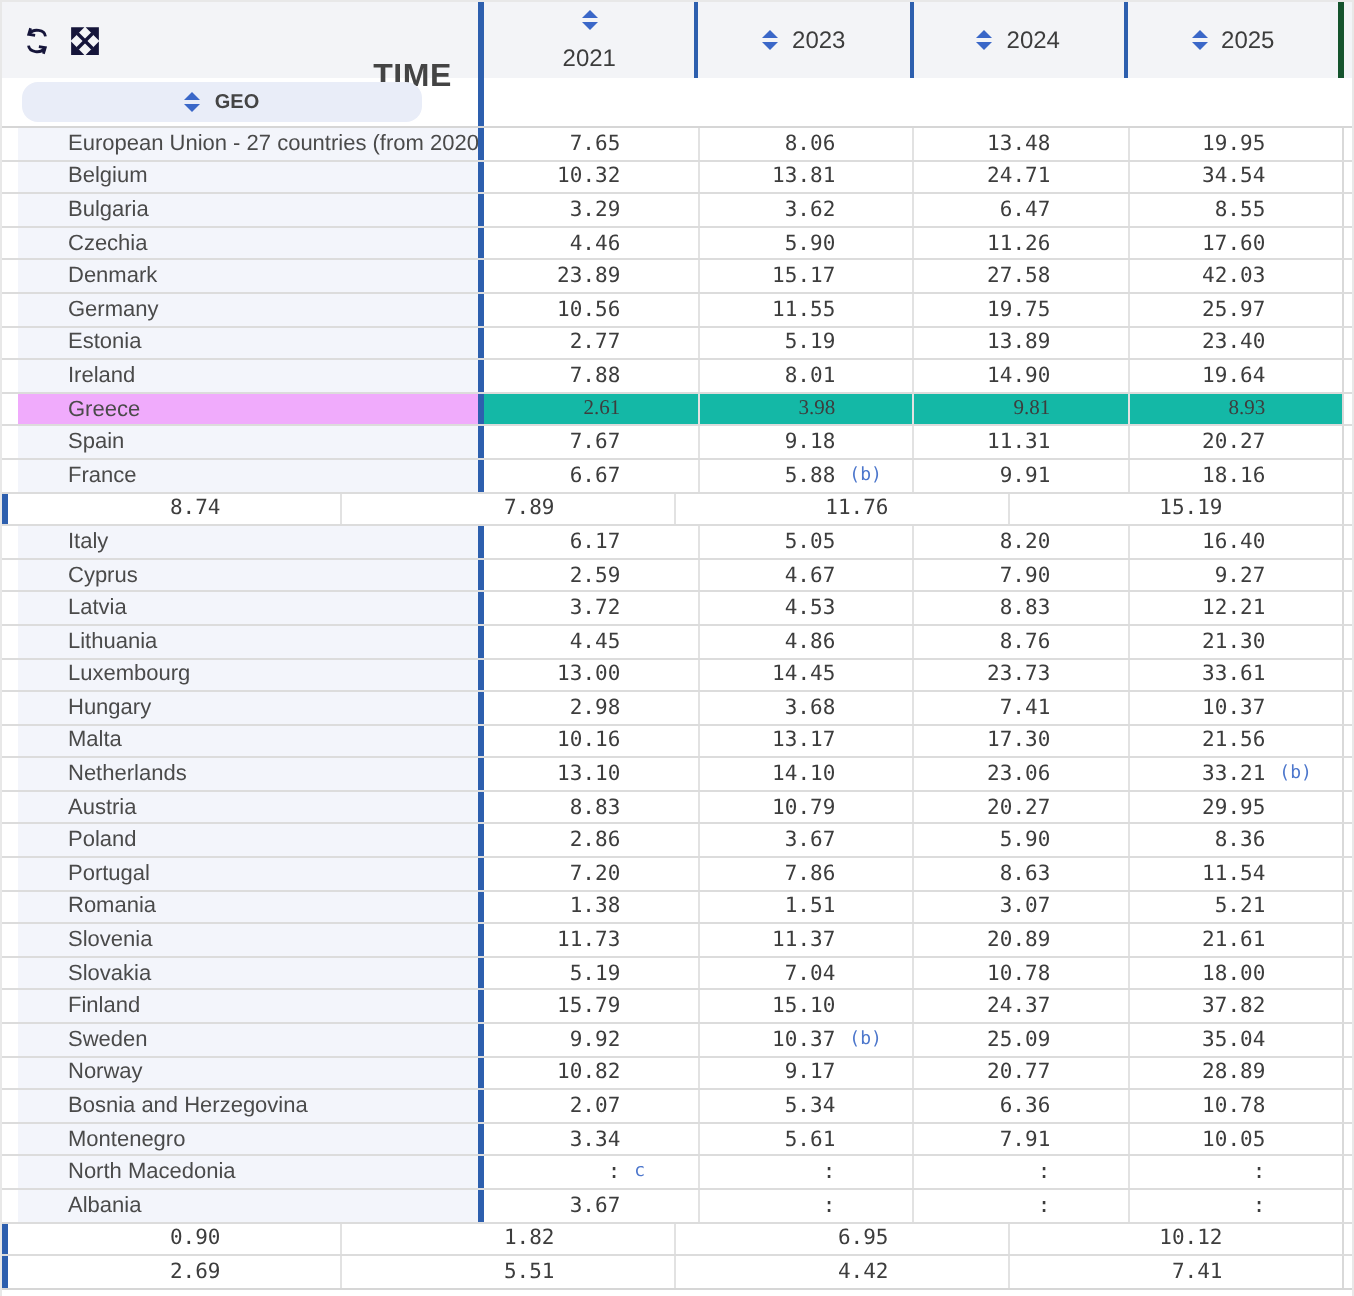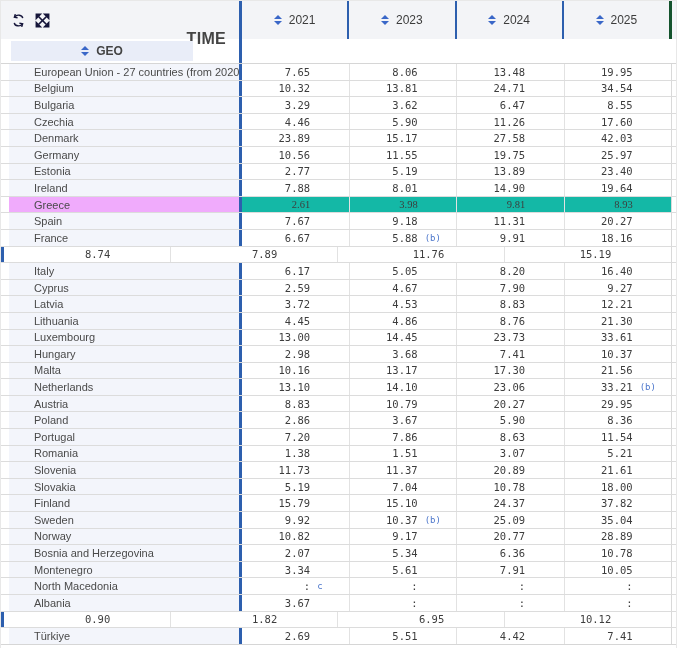--- a/index.html
+++ b/index.html
@@ -17,34 +17,34 @@
   }
   .hdr-icons { display:flex; align-items:center; gap:9px; color:#15153a; }
   .hdr-icons svg { display:block; cursor:pointer; }
   .time-label { font-size:16px; font-weight:bold; color:#444; letter-spacing:.3px;margin-top:37px; }
   .year-area { flex:1; display:flex; margin-right:4px; }
   .year-cell {
     flex:1; display:flex; align-items:center; justify-content:center; gap:7px;
     border-left:2px solid #2d5fae; font-size:12px; color:#3c3c3c; cursor:pointer;
     background:#f3f4f7;
   }
-  .year-cell:first-child { border-left-width:3px; }
+  .year-cell:first-child { border-left-width:3px;flex-direction:column; }
   .year-cell:last-child { border-right:3px solid #14532d; }
   
   .sort { display:inline-flex; flex-direction:column; gap:2px; }
   .sort i { display:block; width:0; height:0; border-left:4px solid transparent; border-right:4px solid transparent; }
   .sort .up { border-bottom:4px solid #3a67c8; }
   .sort .down { border-top:4px solid #3a67c8; }
   
   .geo-row { display:flex; height:24px; background:#fff; }
   .geo-left { width:238px; flex:none; display:flex; align-items:center; }
   .geo-pill {
-    margin-left:10px; width:182px; height:20px; background:#e9edf8;
+    margin-left:10px; width:200px; height:20px; background:#e9edf8;
     display:flex; align-items:center; justify-content:center; gap:7px;
-    font-size:12px; font-weight:bold; color:#444; cursor:pointer;
+    font-size:10px; font-weight:bold; color:#444; cursor:pointer;border-radius:8px;
   }
   .geo-right { flex:1; margin-right:4px; border-left:3px solid #2d5fae; background:#fff; }
   
   .body {
     height:582px; display:flex; flex-direction:column;
     border-top:1px solid #d6d6d6; border-bottom:1px solid #d6d6d6;
   }
   .row { flex:1; display:flex; border-top:1px solid #dcdcdc; min-height:0; }
   .row:first-child { border-top:none; }
   .geo-cell {
@@ -814,21 +814,20 @@
         <div class="num-cell">
           <span class="val">6.95</span>
           <span class="flag"></span>
         </div>
         <div class="num-cell">
           <span class="val">10.12</span>
           <span class="flag"></span>
         </div>
       </div>
       <div class="row">
-        <div class="geo-cell">Türkiye</div>
         <div class="blue-bar"></div>
         <div class="num-cell">
           <span class="val">2.69</span>
           <span class="flag"></span>
         </div>
         <div class="num-cell">
           <span class="val">5.51</span>
           <span class="flag"></span>
         </div>
         <div class="num-cell">

